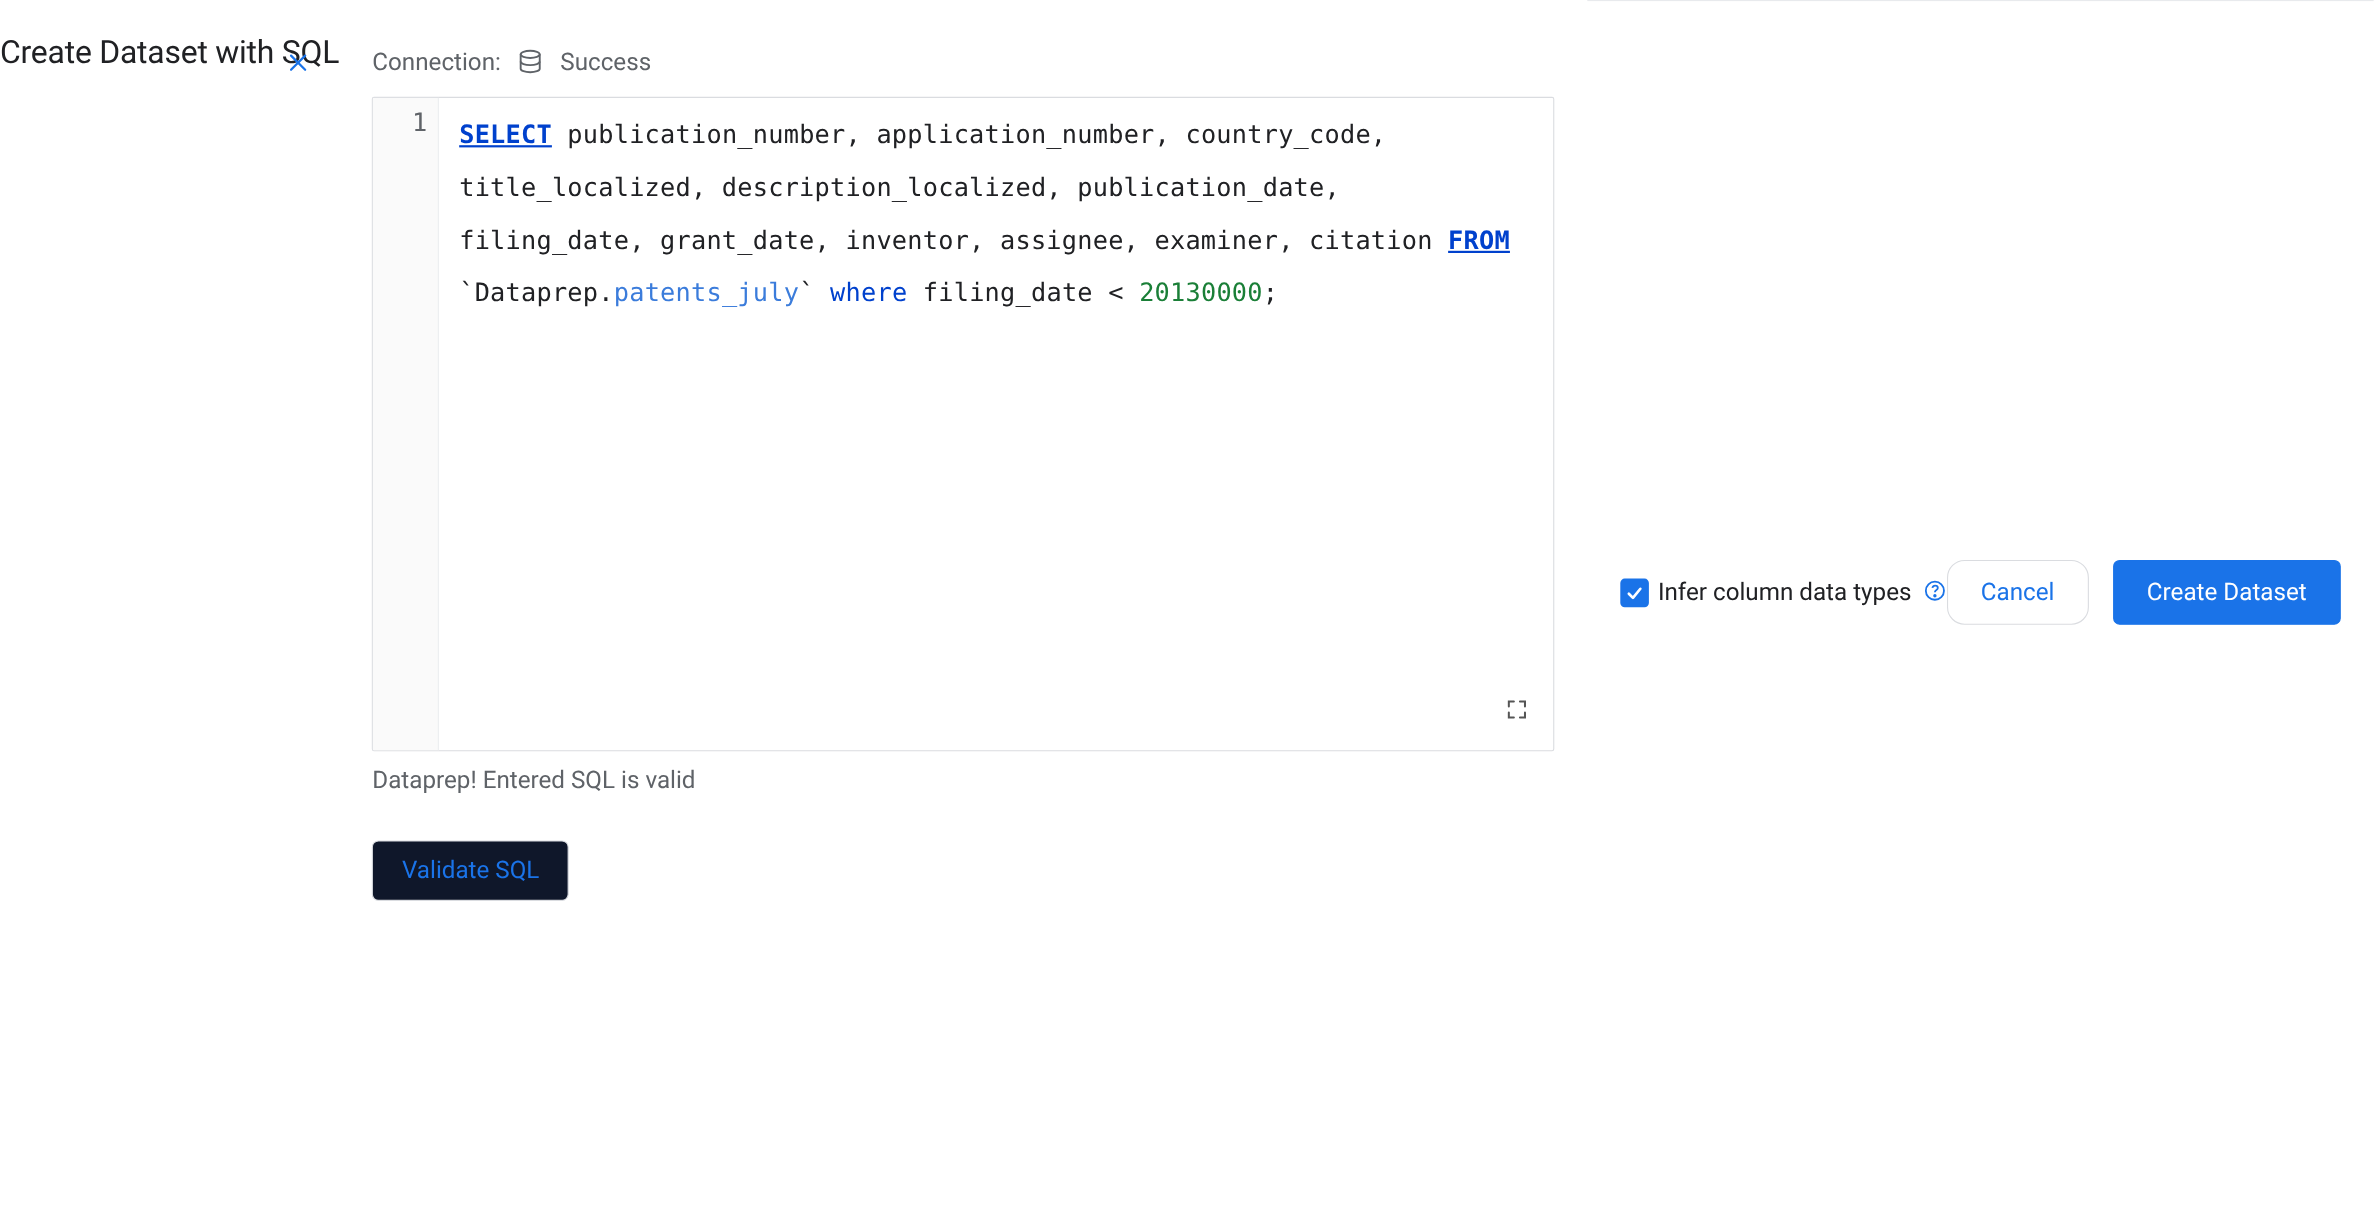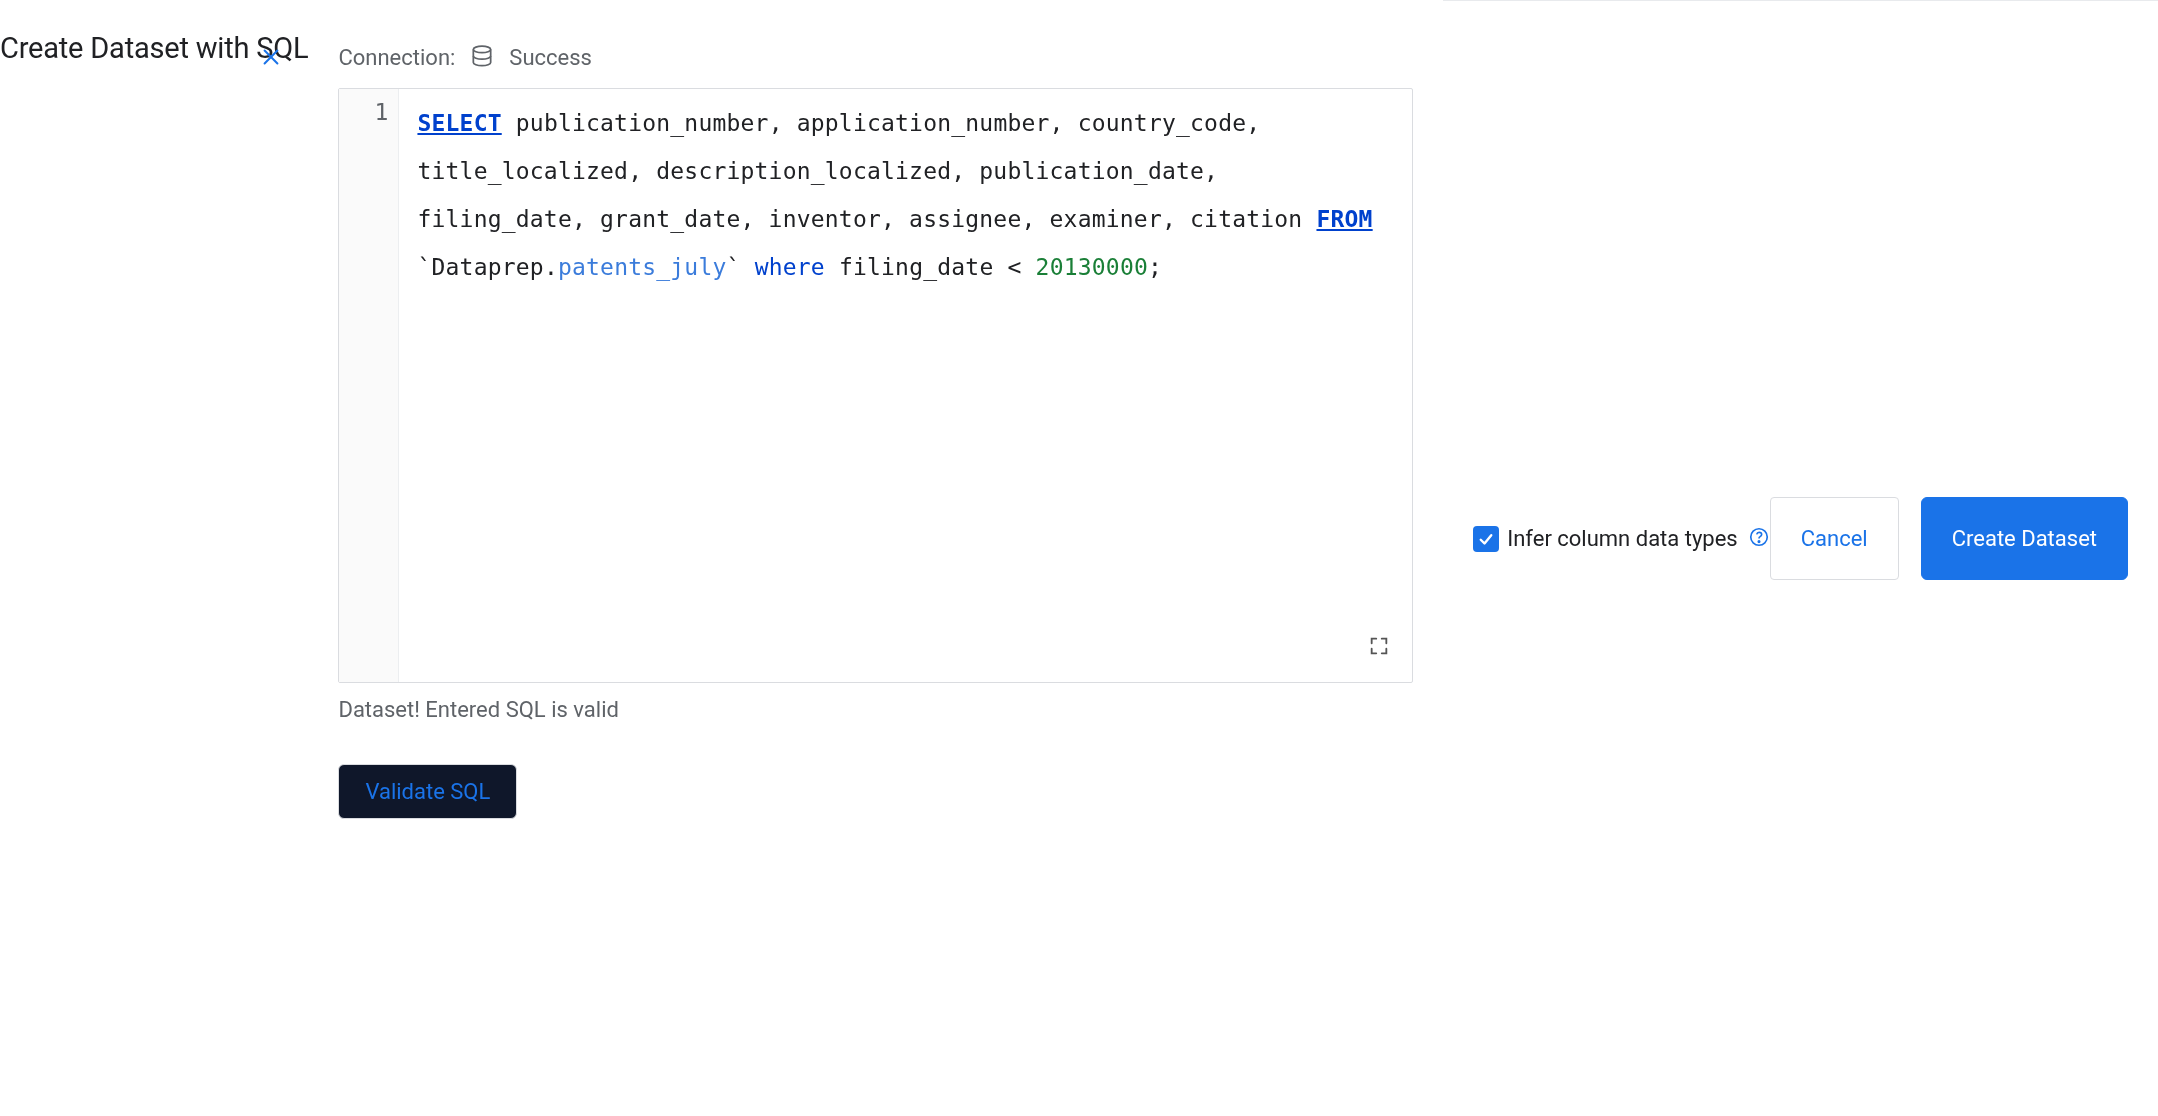--- a/index.html
+++ b/index.html
@@ -33,22 +33,22 @@
 .ident{color:var(--ident);text-align:center;}
 .expand{position:absolute;right:22px;bottom:22px;color:#555;cursor:pointer;}
 .status{font-size:22px;color:var(--muted);margin-top:14px;}
 .validate-btn{margin-top:42px;align-self:flex-start;border:1px solid var(--border);background:#0f172a;color:var(--blue);font-size:22px;padding:14px 26px;border-radius:6px;cursor:pointer;font-family:inherit;}
 .ftr{border-top:1px solid #e8eaed;padding:20px 30px 20px 30px;display:flex;align-items:center;justify-content:space-between;}
 .infer-wrap{display:flex;align-items:flex-start;gap:8px;}
 .cbx{width:26px;height:26px;border-radius:4px;background:var(--blue);color:#fff;display:flex;align-items:center;justify-content:center;cursor:pointer;}
 .infer-lbl{font-size:22px;color:var(--txt);}
 .help{color:var(--blue);display:inline-flex;cursor:pointer;margin-left:2px;}
 .ftr-btns{display:flex;gap:22px;}
-.btn-secondary{border:1px solid var(--border);background:#fff;color:var(--blue);font-size:22px;padding:16px 30px;border-radius:4px;cursor:pointer;font-family:inherit;}
-.btn-primary{border:1px solid var(--blue);background:var(--blue);color:#fff;font-size:22px;padding:28px 30px;border-radius:6px;cursor:pointer;font-family:inherit;}
+.btn-secondary{border:1px solid var(--border);background:#fff;color:var(--blue);font-size:22px;padding:16px 30px;border-radius:16px;cursor:pointer;font-family:inherit;}
+.btn-primary{border:1px solid var(--blue);background:var(--blue);color:#fff;font-size:22px;padding:4px 30px;border-radius:6px;cursor:pointer;font-family:inherit;}
 </style>
 </head>
 <body>
 
 <div class="dialog">
 
   <div class="hdr">
     <h1>Create Dataset with SQL</h1>
     <span class="close">
       <svg width="22" height="22" viewBox="0 0 24 24" fill="none" stroke="currentColor" stroke-width="2.2" stroke-linecap="round">
@@ -80,21 +80,21 @@
       <span class="expand">
         <svg width="22" height="22" viewBox="0 0 24 24" fill="none" stroke="currentColor" stroke-width="2" stroke-linecap="round">
           <path d="M4 9V4h5"></path>
             <path d="M20 9V4h-5"></path>
             <path d="M4 15v5h5"></path>
             <path d="M20 15v5h-5"></path>
         </svg>
       </span>
     </div>
 
-    <div class="status">Dataset! Entered SQL is valid</div>
+    <div class="status">Dataprep! Entered SQL is valid</div>
 
     <button class="validate-btn">Validate SQL</button>
 
   </div>
 
   <div class="ftr">
     <div class="infer-wrap">
       <span class="cbx">
         <svg width="18" height="18" viewBox="0 0 24 24" fill="none" stroke="currentColor" stroke-width="3.2" stroke-linecap="round" stroke-linejoin="round">
             <polyline points="5 13 10 18 19 7"></polyline>

